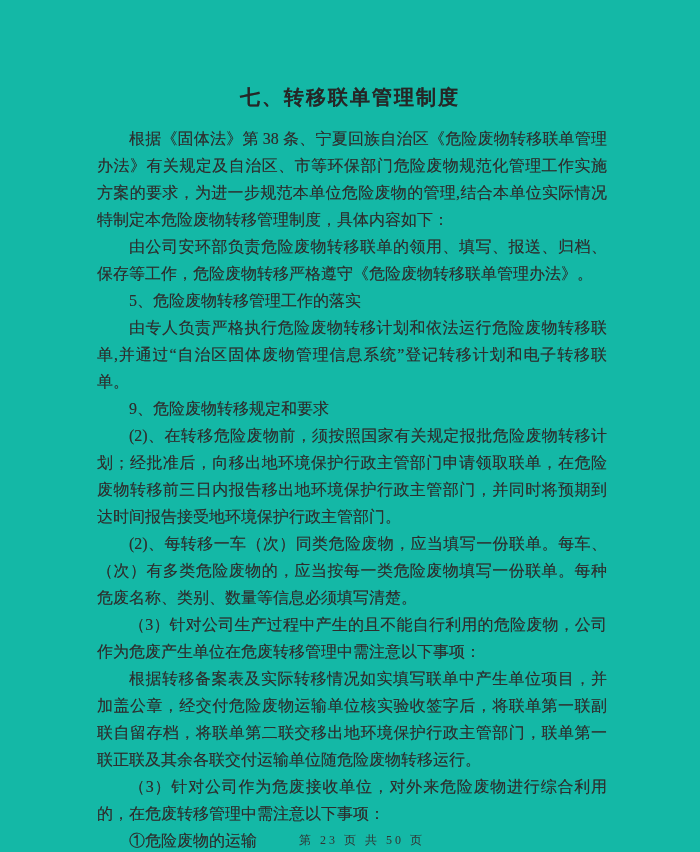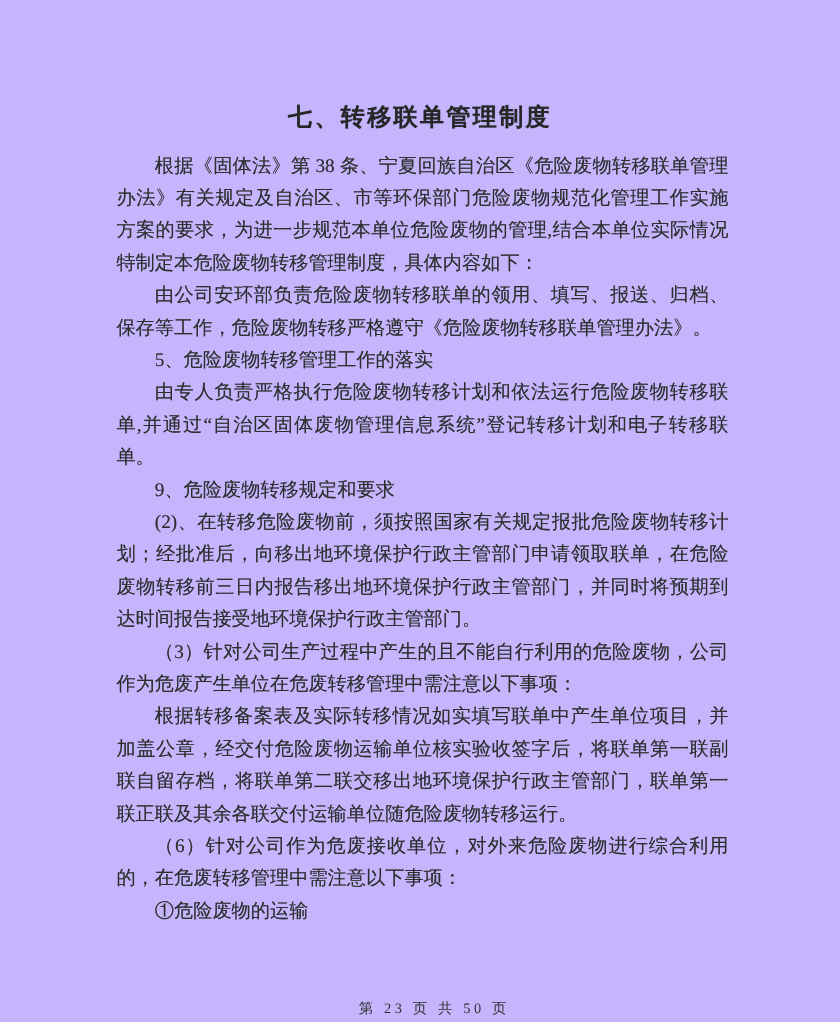--- a/index.html
+++ b/index.html
@@ -10,21 +10,21 @@
   body {
     width: 700px;
     height: 852px;
     position: relative;
     font-family: "Liberation Serif", "DejaVu Serif", serif;
     overflow: hidden;
   }
   .page {
     position: absolute;
     inset: 0;
-    background: #c4b5fd;
+    background: #14b8a6;
   }
   .doc-title {
     position: absolute;
     top: 84px;
     left: 0;
     width: 100%;
     margin: 0;
     text-align: center;
     font-size: 20px;
     font-weight: 700;
@@ -65,21 +65,22 @@
 
   <h1 class="doc-title">七、转移联单管理制度</h1>
 
   <div class="content">
     <p>根据《固体法》第 38 条、宁夏回族自治区《危险废物转移联单管理办法》有关规定及自治区、市等环保部门危险废物规范化管理工作实施方案的要求，为进一步规范本单位危险废物的管理,结合本单位实际情况特制定本危险废物转移管理制度，具体内容如下：</p>
     <p>由公司安环部负责危险废物转移联单的领用、填写、报送、归档、保存等工作，危险废物转移严格遵守《危险废物转移联单管理办法》。</p>
     <p>5、危险废物转移管理工作的落实</p>
     <p>由专人负责严格执行危险废物转移计划和依法运行危险废物转移联单,并通过“自治区固体废物管理信息系统”登记转移计划和电子转移联单。</p>
     <p>9、危险废物转移规定和要求</p>
     <p>(2)、在转移危险废物前，须按照国家有关规定报批危险废物转移计划；经批准后，向移出地环境保护行政主管部门申请领取联单，在危险废物转移前三日内报告移出地环境保护行政主管部门，并同时将预期到达时间报告接受地环境保护行政主管部门。</p>
+    <p>(2)、每转移一车（次）同类危险废物，应当填写一份联单。每车、（次）有多类危险废物的，应当按每一类危险废物填写一份联单。每种危废名称、类别、数量等信息必须填写清楚。</p>
     <p>（3）针对公司生产过程中产生的且不能自行利用的危险废物，公司作为危废产生单位在危废转移管理中需注意以下事项：</p>
     <p>根据转移备案表及实际转移情况如实填写联单中产生单位项目，并加盖公章，经交付危险废物运输单位核实验收签字后，将联单第一联副联自留存档，将联单第二联交移出地环境保护行政主管部门，联单第一联正联及其余各联交付运输单位随危险废物转移运行。</p>
-    <p>（6）针对公司作为危废接收单位，对外来危险废物进行综合利用的，在危废转移管理中需注意以下事项：</p>
+    <p>（3）针对公司作为危废接收单位，对外来危险废物进行综合利用的，在危废转移管理中需注意以下事项：</p>
     <p>①危险废物的运输</p>
   </div>
 
   <div class="page-footer">第 23 页 共 50 页</div>
 
 </div>
 
 </body></html>

